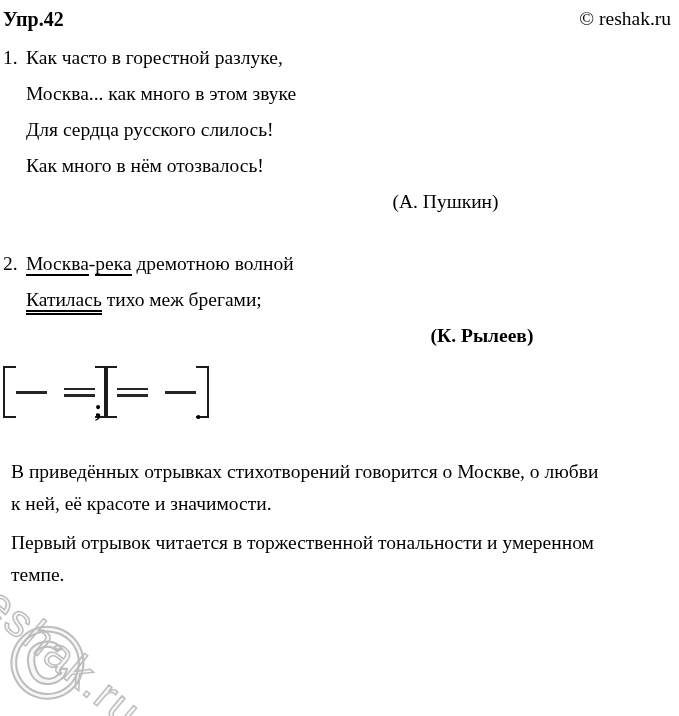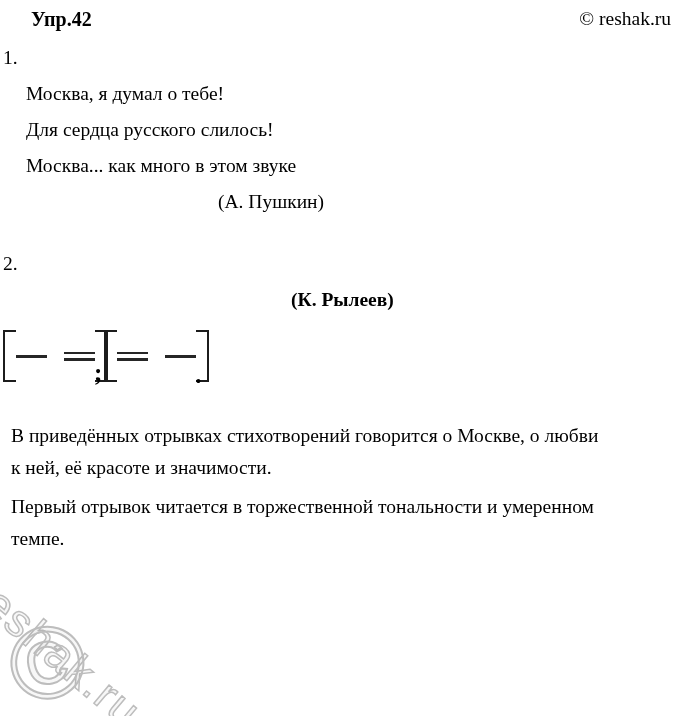--- a/index.html
+++ b/index.html
@@ -6,29 +6,29 @@
   body {
     width:679px; height:716px;
     background:#ffffff; color:#000;
     font-family:"Liberation Serif", serif;
     font-size:19.5px;
     position:relative; overflow:hidden;
   }
   .page { padding:6px 6px 0 3px; position:relative; z-index:2; }
 
   .header { display:flex; justify-content:space-between; align-items:flex-start; }
-  .ex-number { font-weight:bold; font-size:20px; line-height:26px;margin-left:28px; }
+  .ex-number { font-weight:bold; font-size:20px; line-height:26px; }
   .copyright { font-size:19.5px; line-height:26px; padding-right:2px; }
 
   .poem { margin-top:8px; }
   .poem-2 { margin-top:26px; }
   .pline { line-height:36px; white-space:nowrap; padding-left:23px; }
   .pline.first { padding-left:0; display:flex; }
   .pnum { width:23px; flex:none; }
-  .attribution { line-height:36px; }
+  .attribution { line-height:36px;text-align:center; }
   .attr-1 { padding-left:215px; }
   .attr-2 { padding-left:288px;font-weight:bold; }
 
   .u1 { border-bottom:2px solid #000; }
   .u2 { border-bottom:5px double #000; }
 
   .scheme { display:flex; align-items:flex-end; margin-top:8px; height:56px; }
   .sbox { display:flex; height:52px; width:88px; }
   .brk { width:11px; flex:none;
          border-top:2.5px solid #1c1c1c; border-bottom:2.5px solid #1c1c1c; }
@@ -60,31 +60,34 @@
 <div class="page">
 
   <div class="header">
     <span class="ex-number">Упр.42</span>
     <span class="copyright">© reshak.ru</span>
   </div>
 
   <div class="poem poem-1">
     <div class="pline first">
       <span class="pnum">1.</span>
+      <span>Как часто в горестной разлуке,</span>
     </div>
-    <div class="pline">Москва, я думал о тебе!</div>
+    <div class="pline">Москва... как много в этом звуке</div>
     <div class="pline">Для сердца русского слилось!</div>
-    <div class="pline">Москва... как много в этом звуке</div>
+    <div class="pline">Как много в нём отозвалось!</div>
     <div class="attribution attr-1">(А. Пушкин)</div>
   </div>
 
   <div class="poem poem-2">
     <div class="pline first">
       <span class="pnum">2.</span>
+      <span><span class="u1">Москва</span><span>-</span><span class="u1">река</span><span> дремотною волной</span></span>
     </div>
+    <div class="pline"><span class="u2">Катилась</span><span> тихо меж брегами;</span></div>
     <div class="attribution attr-2">(К. Рылеев)</div>
   </div>
 
   <div class="scheme">
     <div class="sbox">
       <span class="brk brk-l"></span>
       <span class="scontent">
           <div class="bar"></div>
           <div class="bar2">
             <i></i>

